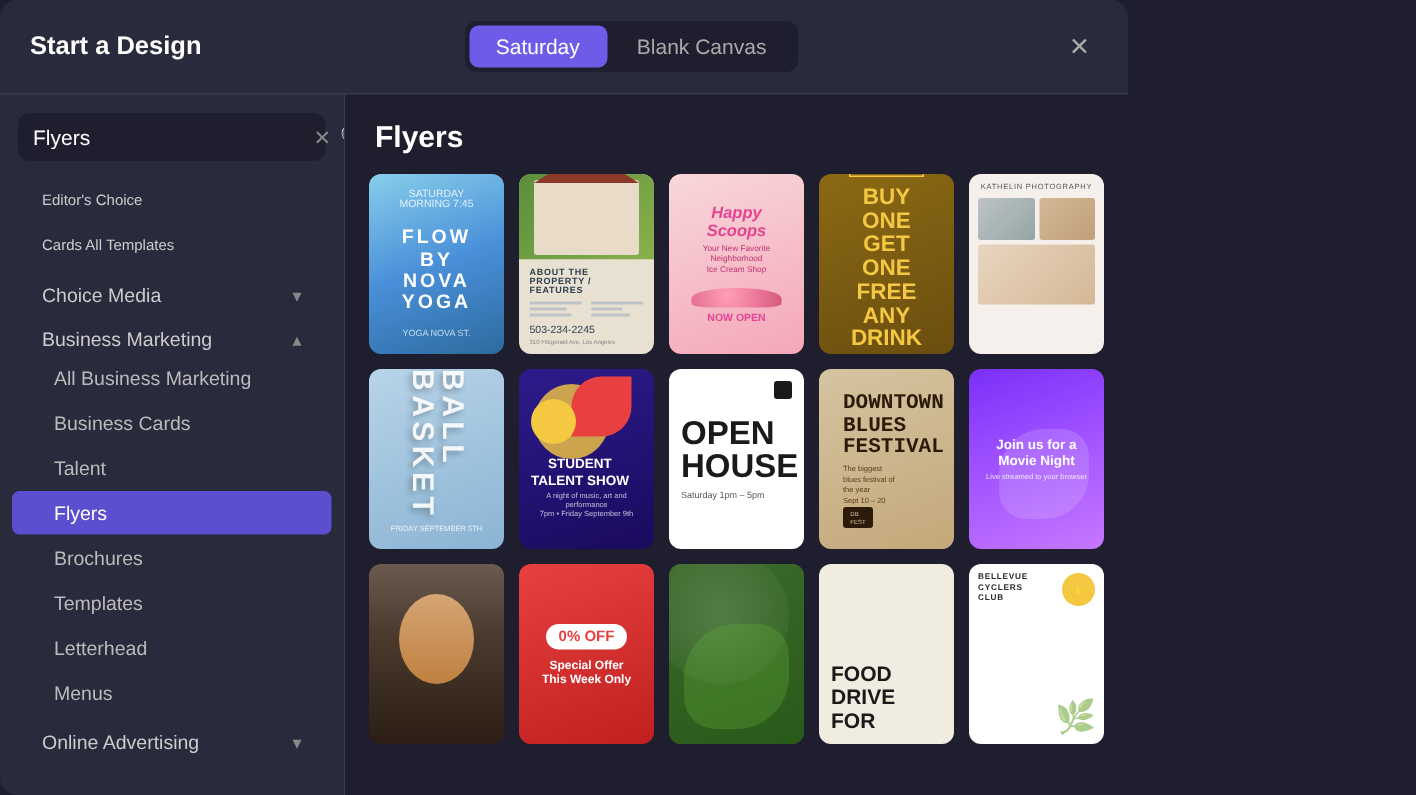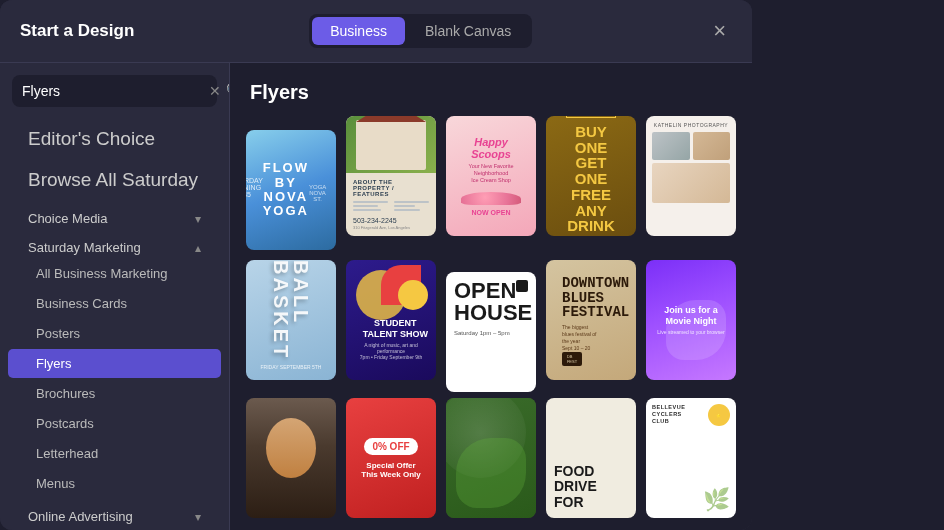--- a/index.html
+++ b/index.html
@@ -115,21 +115,21 @@
       font-size: 14px;
     }
     .search-icon-btn {
       color: #aaa;
       cursor: pointer;
       font-size: 15px;
     }
 
     .sidebar-item {
       padding: 9px 20px;
-      font-size: 19px;
+      font-size: 10px;
       color: #ccc;
       cursor: pointer;
       border-radius: 6px;
       margin: 0 8px 1px;
     }
 
     .sidebar-section {
       padding: 10px 20px 4px;
       font-size: 13px;
       color: #ccc;
@@ -192,25 +192,24 @@
       cursor: pointer;
       position: relative;
       background: #2a2a3d;
       aspect-ratio: 0.75;
     }
 
     
     .card-yoga {
       background: linear-gradient(160deg, #87ceeb 0%, #4a90d9 50%, #2c6ba0 100%);
       display: flex;
-      flex-direction: row;
-      align-items: center;
-      justify-content: flex-end;
+      flex-direction: column;
+      align-items: center;
+      justify-content: space-between;
       padding: 10px;
-      margin-top: 14px;
     }
     .card-yoga-text {
       color: #fff;
       font-size: 13px;
       font-weight: 900;
       text-align: center;
       line-height: 1.1;
       letter-spacing: 2px;
       text-transform: uppercase;
     }
@@ -394,21 +393,21 @@
       right: 0;
       text-align: center;
       font-size: 5px;
       color: rgba(255,255,255,0.8);
     }
 
     .card-talent {
       background: linear-gradient(160deg, #2d1b8c 0%, #1a0a5c 100%);
       display: flex;
       flex-direction: column;
-      align-items: flex-end;
+      align-items: flex-start;
       justify-content: center;
       padding: 8px;
       position: relative;
       overflow: hidden;
     }
     .card-talent-circle {
       width: 50px;
       height: 50px;
       background: #f5c842;
       border-radius: 50%;
@@ -450,24 +449,23 @@
       text-align: center;
       margin-top: 3px;
       z-index: 2;
     }
 
     .card-open-house {
       background: #fff;
       display: flex;
       flex-direction: column;
       align-items: flex-start;
-      justify-content: flex-start;
+      justify-content: center;
       padding: 8px;
       position: relative;
-      margin-top: 12px;
     }
     .card-open-house-text {
       font-size: 22px;
       font-weight: 900;
       color: #1a1a1a;
       line-height: 1;
       text-transform: uppercase;
     }
     .card-open-house-sub {
       font-size: 6px;
@@ -647,54 +645,54 @@
     }
   </style>
 </head>
 <body>
 
 <div class="modal">
 
   <div class="modal-header">
     <span class="modal-title">Start a Design</span>
     <div class="tab-group">
-      <button class="tab-btn active">Business</button>
+      <button class="tab-btn active">Saturday</button>
       <button class="tab-btn inactive">Blank Canvas</button>
     </div>
     <button class="close-btn">×</button>
   </div>
 
   <div class="modal-body">
 
     <div class="sidebar">
 
       <div class="search-box">
         <input class="search-input" type="text" value="Flyers" style="">
         <span class="search-clear">✕</span>
         <span class="search-icon-btn">🔍</span>
       </div>
 
       <div class="sidebar-item">Editor's Choice</div>
-      <div class="sidebar-item">Browse All Saturday</div>
+      <div class="sidebar-item">Cards All Templates</div>
 
       <div class="sidebar-section">
         <span>Choice Media</span>
         <span class="section-chevron">▾</span>
       </div>
 
       <div class="sidebar-section">
-        <span>Saturday Marketing</span>
+        <span>Business Marketing</span>
         <span class="section-chevron">▴</span>
       </div>
       <div class="sidebar-sub-item">All Business Marketing</div>
       <div class="sidebar-sub-item">Business Cards</div>
-      <div class="sidebar-sub-item">Posters</div>
+      <div class="sidebar-sub-item">Talent</div>
       <div class="sidebar-sub-item active">Flyers</div>
       <div class="sidebar-sub-item">Brochures</div>
-      <div class="sidebar-sub-item">Postcards</div>
+      <div class="sidebar-sub-item">Templates</div>
       <div class="sidebar-sub-item">Letterhead</div>
       <div class="sidebar-sub-item">Menus</div>
 
       <div class="sidebar-section">
         <span>Online Advertising</span>
         <span class="section-chevron">▾</span>
       </div>
     </div>
 
     <div class="main-content">

